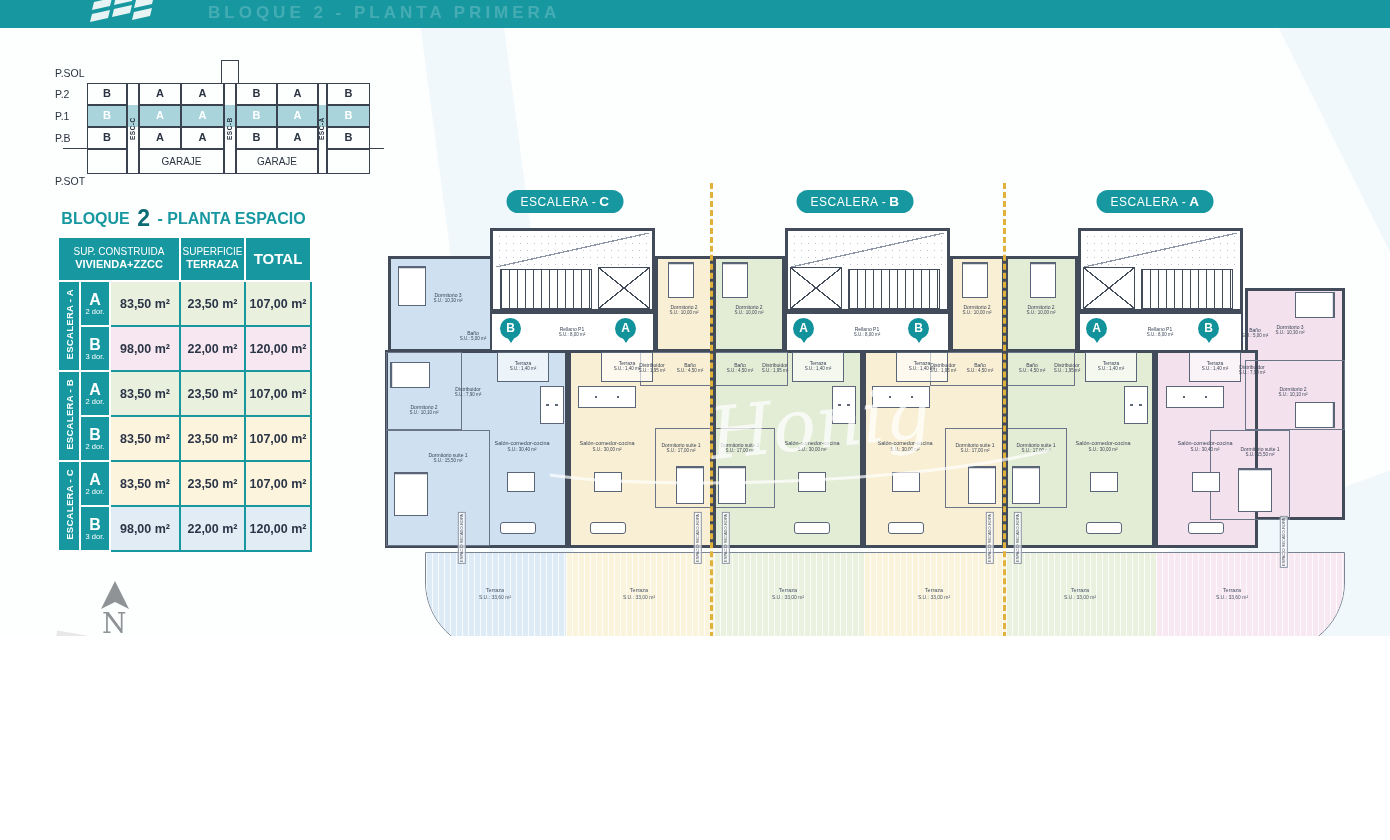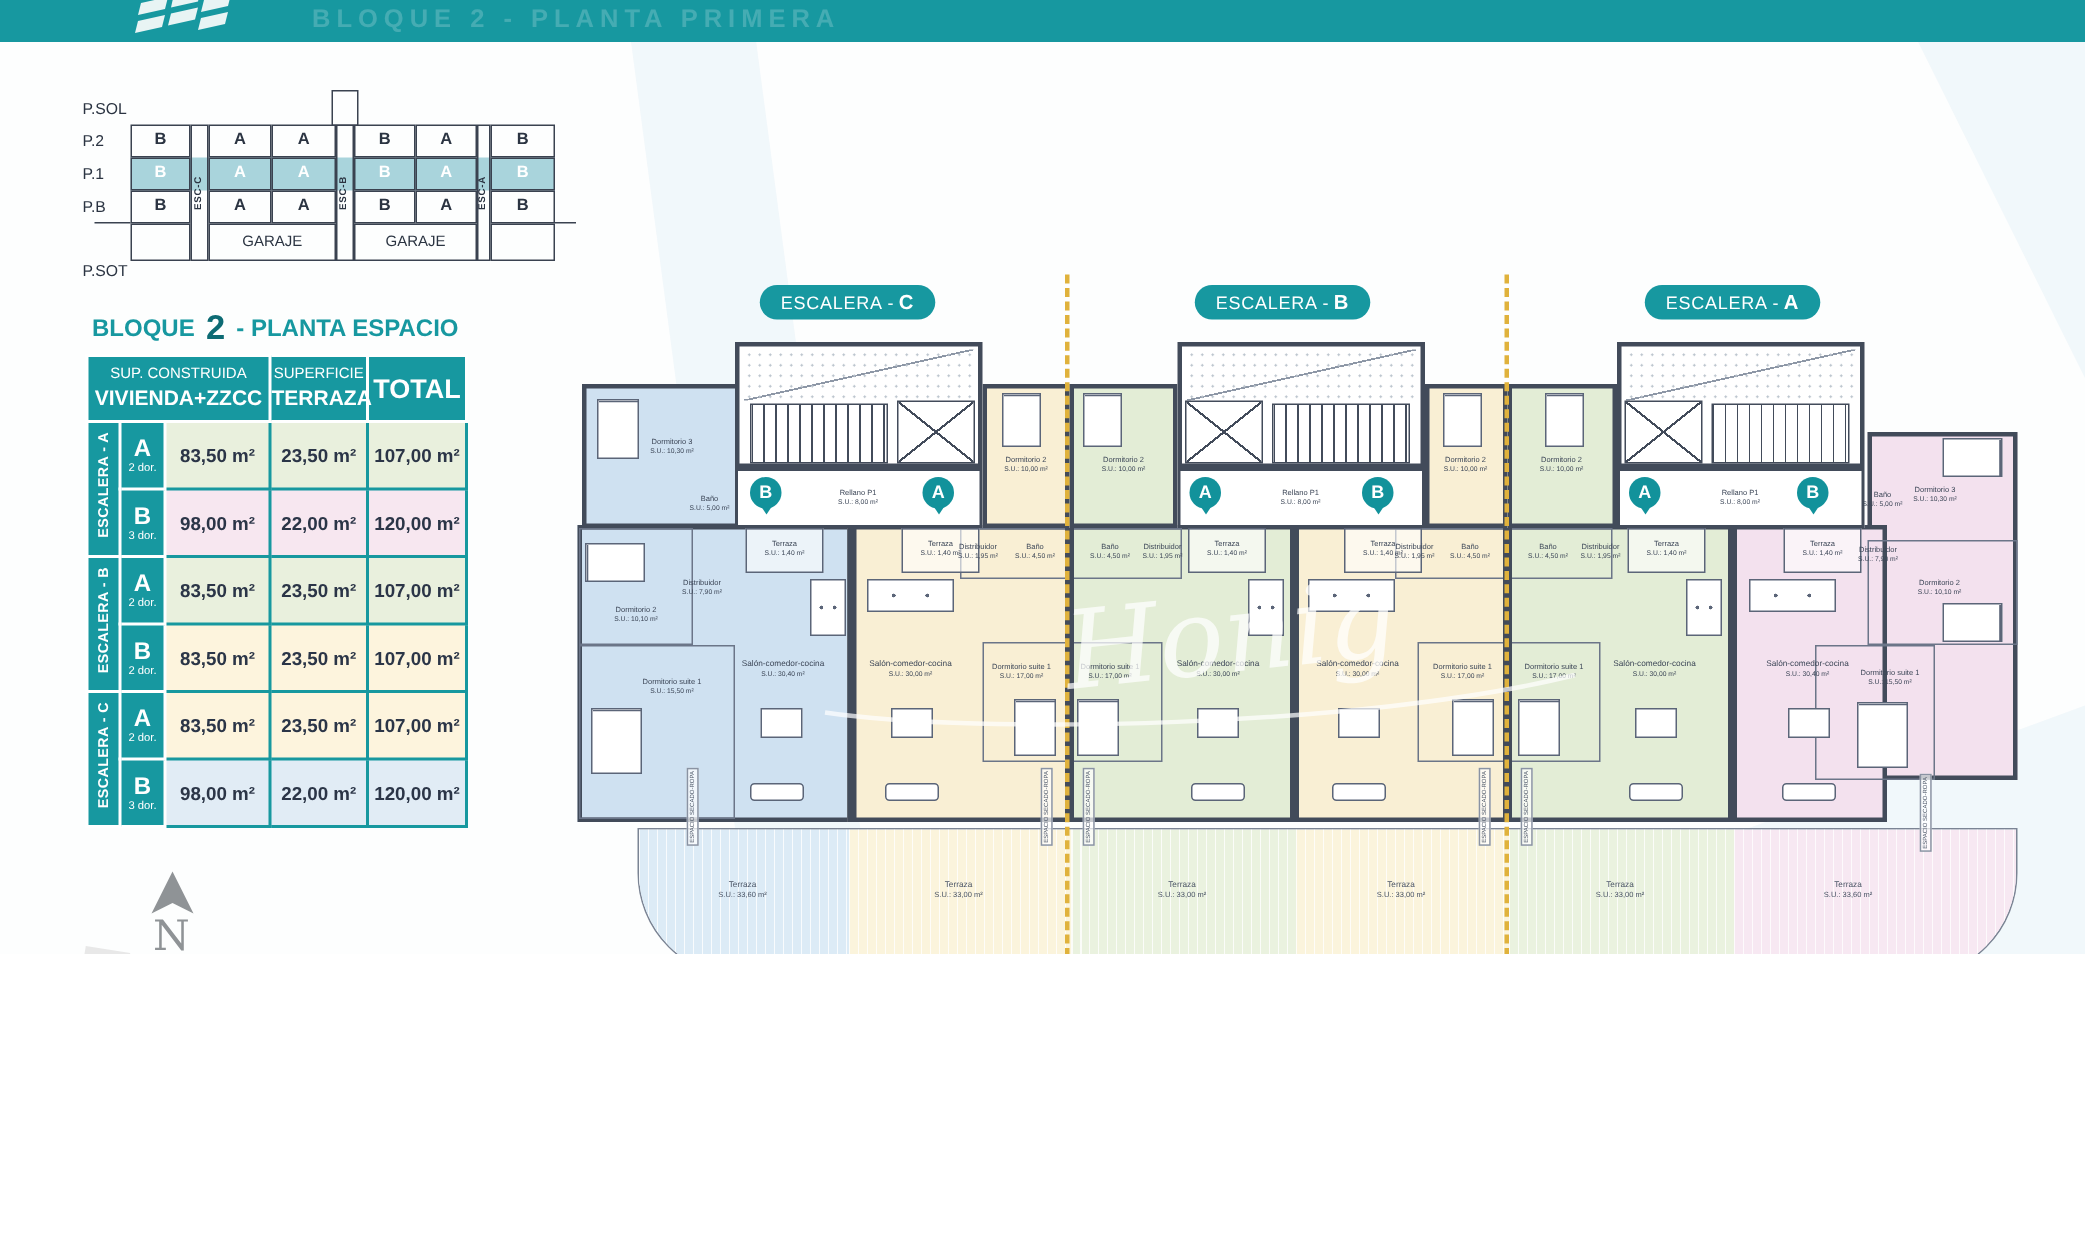--- a/index.html
+++ b/index.html
@@ -15,22 +15,22 @@
   .scell{position:absolute;border:1.3px solid #3a4250;box-sizing:border-box;text-align:center;font-weight:bold;font-size:11px;line-height:19px;background:transparent;}
   .sfloor{position:absolute;left:0;width:30px;text-align:left;font-size:10.5px;color:#2b3442;}
   .sesc{writing-mode:vertical-rl;transform:rotate(180deg);font-size:6.5px;font-weight:bold;letter-spacing:.5px;line-height:1;display:flex;align-items:center;justify-content:center;}
   .sline{position:absolute;background:#3a4250;height:1.3px;}
   
   #tablewrap{position:absolute;left:57px;top:205px;width:253px;z-index:20;}
   #ttitle{width:253px;text-align:center;font-weight:bold;font-size:16px;color:#1798a0;white-space:nowrap;margin-bottom:4px;}
   #ttitle .big2{font-size:23px;color:#0d6b74;margin:0 3px;vertical-align:-2px;}
   #sumtable{border-collapse:collapse;table-layout:fixed;width:253px;}
   #sumtable th{background:#1798a0;color:#fff;border:2.5px solid #fff;font-weight:normal;font-size:10px;line-height:1.25;padding:2px 0;}
-  #sumtable th b{font-size:14px;margin-top:22px;}
-  #sumtable th.total{font-size:18px;font-weight:bold;}
+  #sumtable th b{font-size:11px;margin-top:22px;}
+  #sumtable th.total{font-size:15px;font-weight:bold;}
   #sumtable td.grp{background:#1798a0;border:2.5px solid #fff;text-align:center;vertical-align:middle;}
   #sumtable td.unitc{background:#1798a0;border:2.5px solid #fff;color:#fff;text-align:center;line-height:1;}
   #sumtable td.unitc .ul{font-size:16px;font-weight:bold;}
   #sumtable td.unitc .ud{font-size:7.5px;}
   #sumtable td.data{border:2.5px solid #17989f;text-align:center;font-weight:bold;font-size:12.5px;color:#2b3547;}
   .vtext{writing-mode:vertical-rl;transform:rotate(180deg);font-size:9.5px;font-weight:bold;color:#fff;letter-spacing:.3px;}
   
   .unit{position:absolute;border:3px solid #424b5a;box-sizing:border-box;z-index:10;}
   .core{position:absolute;background:#fff;border:3.5px solid #424b5a;box-sizing:border-box;z-index:14;}
   .rellano{position:absolute;background:#fff;border:2.5px solid #424b5a;box-sizing:border-box;z-index:13;}

